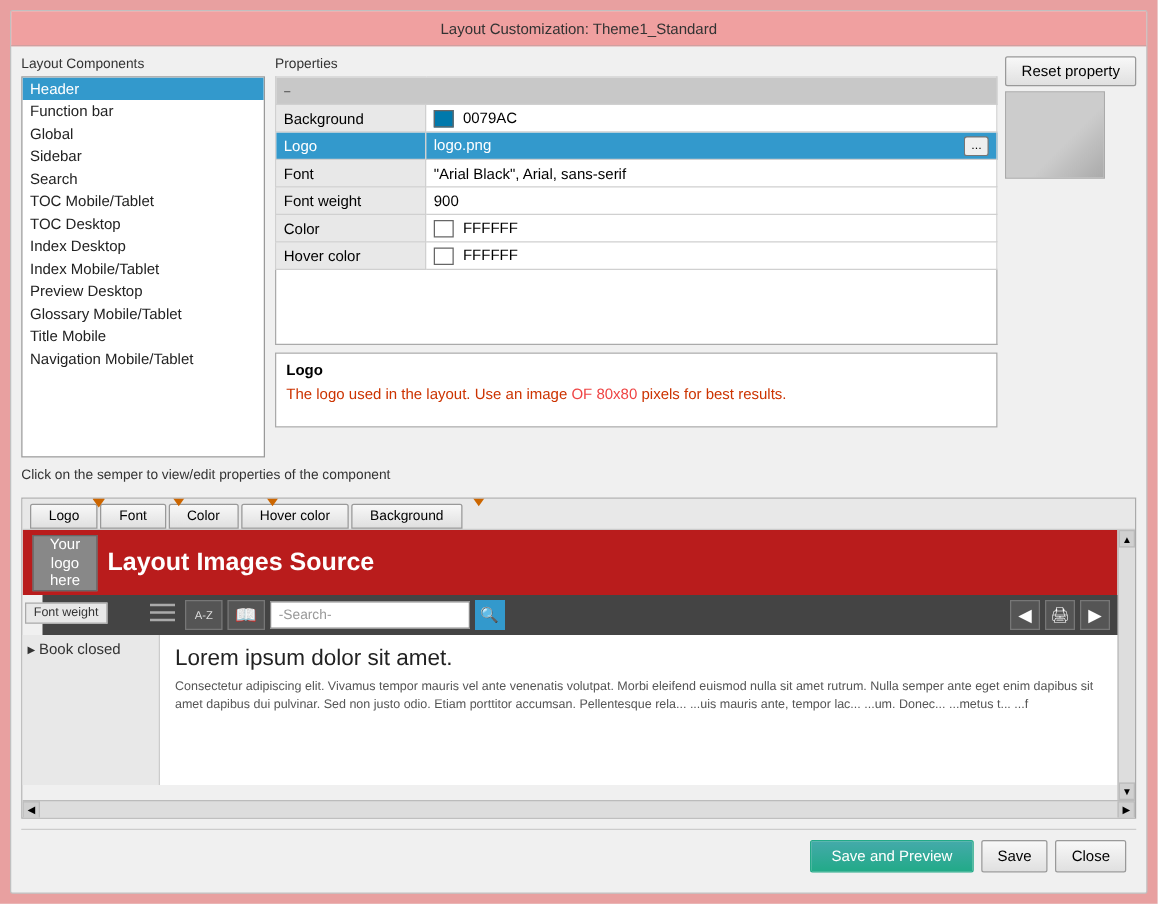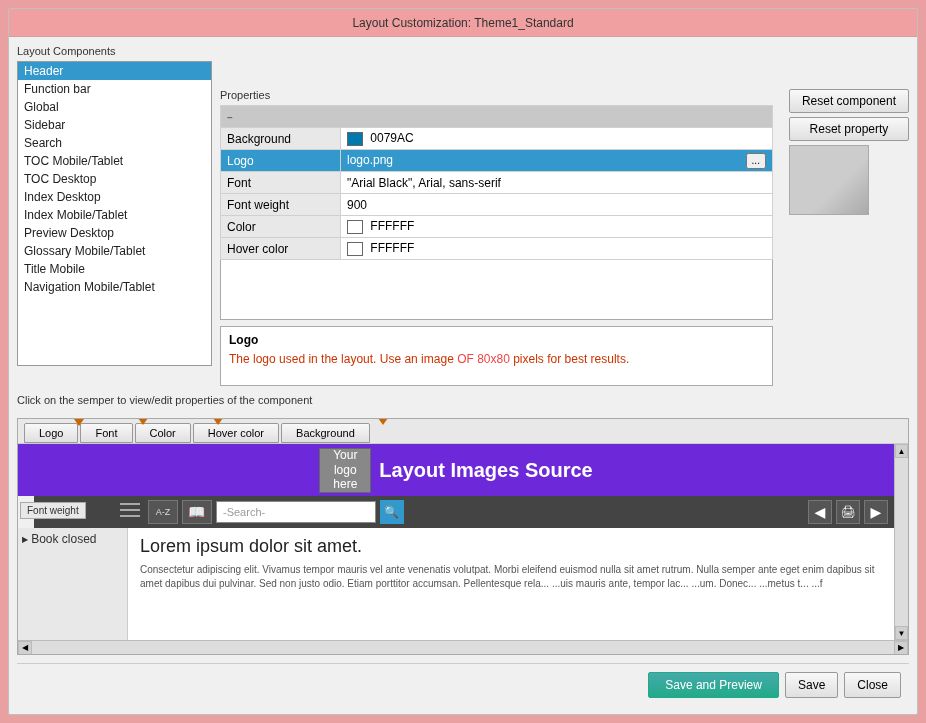--- a/index.html
+++ b/index.html
@@ -7,21 +7,21 @@
     .window { background: #f0f0f0; margin: 8px; border: 1px solid #c0c0c0; border-radius: 2px; height: calc(723px - 16px); display: flex; flex-direction: column; }
     .title-bar { background: #f0a0a0; padding: 6px 10px; text-align: center; font-size: 13px; color: #333; border-bottom: 1px solid #d0a0a0; }
     .main-content { display: flex; flex: 1; overflow: hidden; padding: 8px; gap: 8px; flex-direction: column; }
     .top-section { display: flex; gap: 8px; }
     .left-panel { width: 195px; flex-shrink: 0; }
     .panel-label { font-size: 11px; color: #333; margin-bottom: 4px; }
     .list-box { border: 1px solid #999; background: white; height: 305px; overflow-y: auto; }
     .list-item { padding: 2px 6px; cursor: pointer; color: #222; white-space: nowrap; }
     .list-item.selected { background: #3399cc; color: white; }
     .right-panel { flex: 1; display: flex; flex-direction: column; gap: 6px; }
-    .top-right { display: flex; gap: 16px; align-items: flex-start; margin-top: 44px; }
+    .top-right { display: flex; gap: 6px; align-items: flex-start; }
     .properties-section { flex: 1; }
     .properties-table { border: 1px solid #aaa; background: white; width: 100%; border-collapse: collapse; }
     .properties-table td { border: 1px solid #d0d0d0; padding: 2px 6px; height: 22px; }
     .properties-table tr.row-header td { background: #c8c8c8; font-weight: bold; font-size: 11px; }
     .properties-table tr.selected-row td { background: #3399cc; color: white; }
     .prop-name { width: 120px; background: #e8e8e8; }
     .prop-value { background: white; }
     .color-box { display: inline-block; width: 16px; height: 14px; border: 1px solid #666; vertical-align: middle; margin-right: 4px; }
     .browse-btn { float: right; font-size: 10px; padding: 0 4px; height: 16px; cursor: pointer; }
     .buttons-panel { display: flex; flex-direction: column; gap: 4px; }
@@ -137,21 +137,20 @@
                 <div class="info-box" style="margin-top:6px;">
                   <div class="info-title">Logo</div>
                   <div class="info-desc">
                     <span>The logo used in the layout. Use an image </span><span style="color:#ef4444;">OF 80x80</span><span> pixels for best results.</span>
                   </div>
                 </div>
               </div>
             </div>
           </div>
           <div class="buttons-panel">
-            <button class="btn">Reset component</button>
             <button class="btn">Reset property</button>
             <div class="preview-thumb" style="background: linear-gradient(135deg, #ccc 60%, #aaa 100%);"></div>
           </div>
         </div>
       </div>
     </div>
 
     <div class="hint-text">Click on the semper to view/edit properties of the component</div>
     <div class="bottom-section">
 
@@ -183,21 +182,21 @@
 
       <div class="preview-area" style="position:relative;">
 
         <div style="position:absolute;right:0;top:0;bottom:0;width:14px;background:#ddd;border-left:1px solid #bbb;display:flex;flex-direction:column;">
           <div class="scroll-arrow">▲</div>
           <div class="scroll-track"></div>
           <div class="scroll-arrow">▼</div>
         </div>
         <div style="margin-right:14px;">
 
-          <div class="preview-header" style="background:#6d28d9;justify-content:center;">
+          <div class="preview-header" style="background:#b91c1c;">
             <div class="logo-placeholder" style="font-size:8px;line-height:1.2;">
               <span>Your logo here</span>
             </div>
             <div style="color:white;font-size:20px;font-weight:bold;font-family:'Arial Black',Arial,sans-serif;">Layout Images Source</div>
           </div>
 
           <div style="position:relative;">
             <div style="position:absolute;left:2px;top:6px;background:#e8e8e8;border:1px solid #aaa;padding:2px 6px;font-size:10px;color:#333;z-index:2;white-space:nowrap;">Font weight</div>
             <div class="nav-bar" style="background:#444;">
               <div style="width:24px;height:24px;margin-left:80px;">

